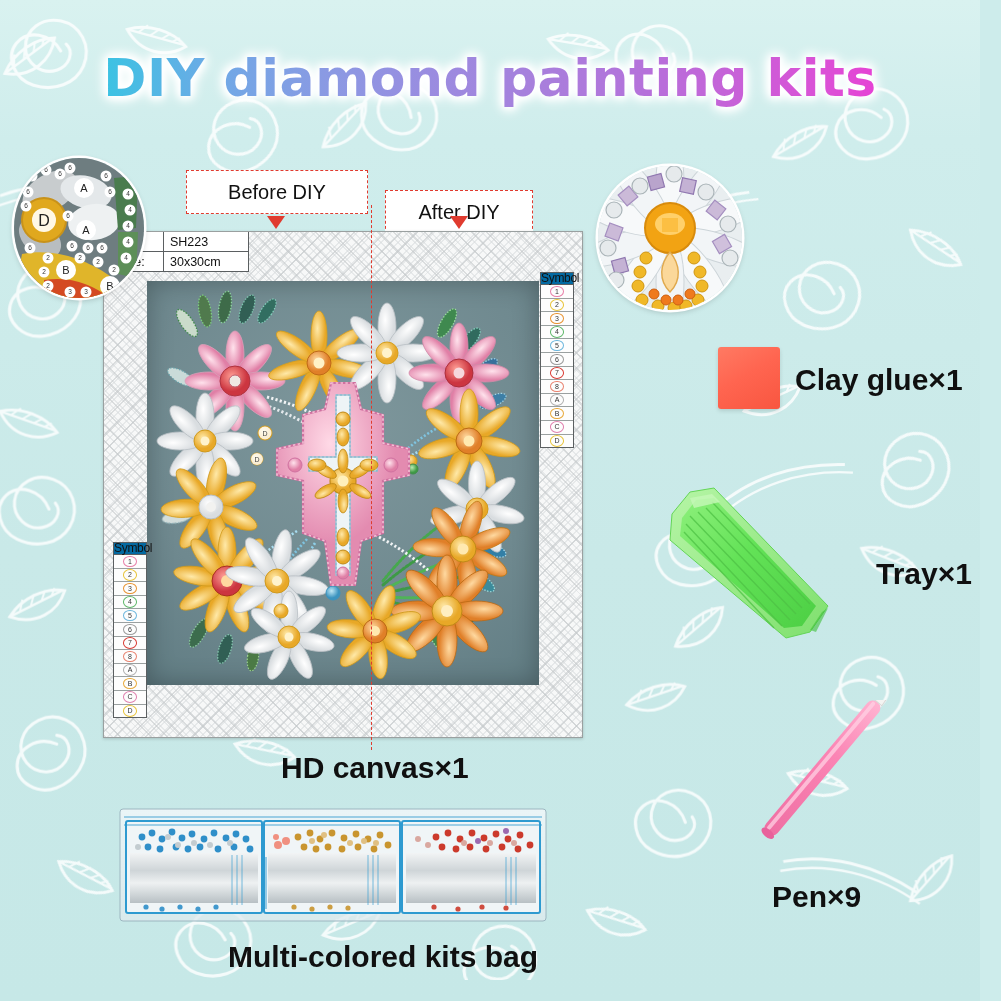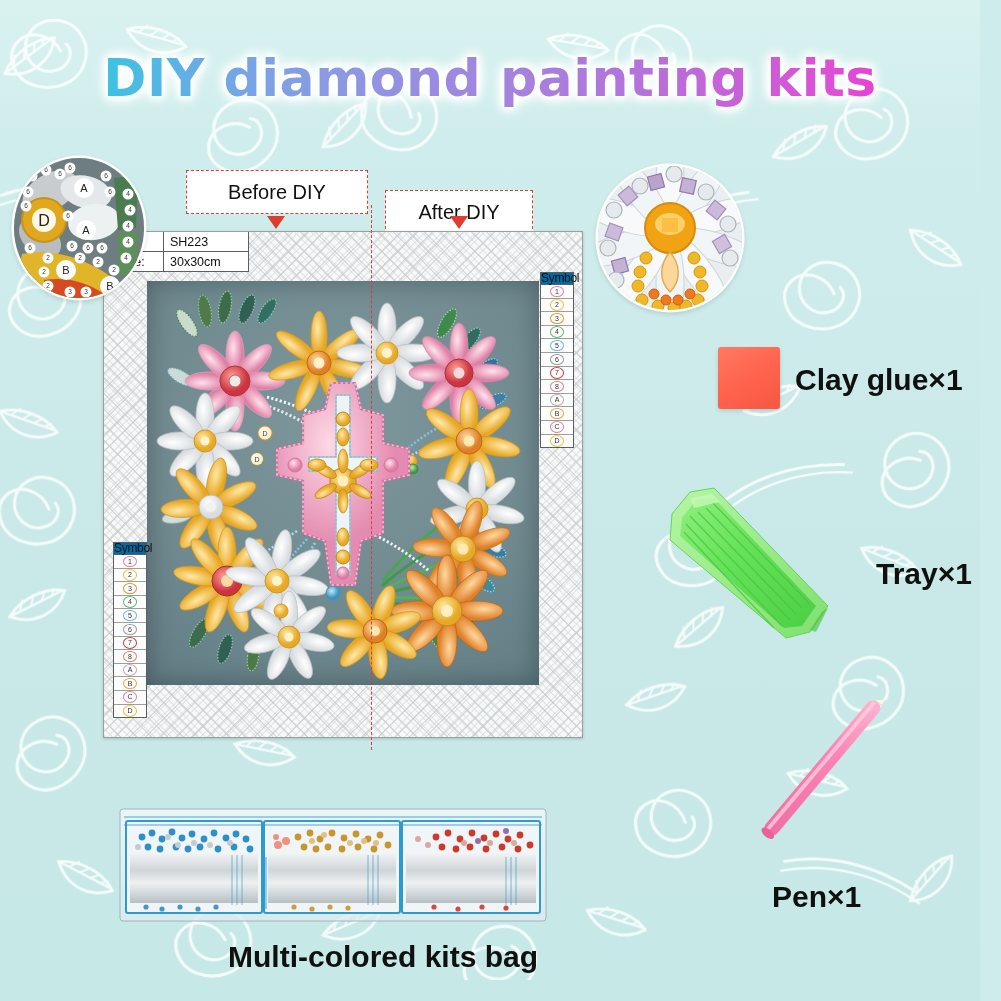--- a/index.html
+++ b/index.html
@@ -1149,22 +1149,23 @@
 
         <path d="M130,-28 L141,-28 L139,-48 L132,-48 Z" fill="#f4f4f2" stroke="#d8d8d6" stroke-width="1"></path>
 
         <path d="M133,-48 L138,-48 L137,-68 L134,-68 Z" fill="#9a8b6a"></path>
         <path d="M134.5,-68 L136.5,-68 L136,-78 L135,-78 Z" fill="#6b5f46"></path>
 
         <ellipse cx="135.5" cy="143" rx="7.5" ry="4" fill="#e8619b"></ellipse>
       </g>
     </svg>
   </div>
-  <div class="acclabel" style="left:772px;top:880px;">Pen×1</div>
-
+  <div class="acclabel" style="left:772px;top:880px;">Pen×9</div>
+
+  <div class="acclabel" style="left:281px;top:751px;">HD canvas×1</div>
 
   <div id="beads">
     <svg viewBox="0 0 430 120" width="430" height="120">
       <defs>
         <linearGradient id="foil" x1="0" y1="0" x2="0" y2="1">
           <stop offset="0" stop-color="#f2f4f5"></stop>
             <stop offset="0.35" stop-color="#cfd5d8"></stop>
           <stop offset="0.6" stop-color="#eef1f2"></stop>
             <stop offset="1" stop-color="#b8c0c4"></stop>
         </linearGradient>

